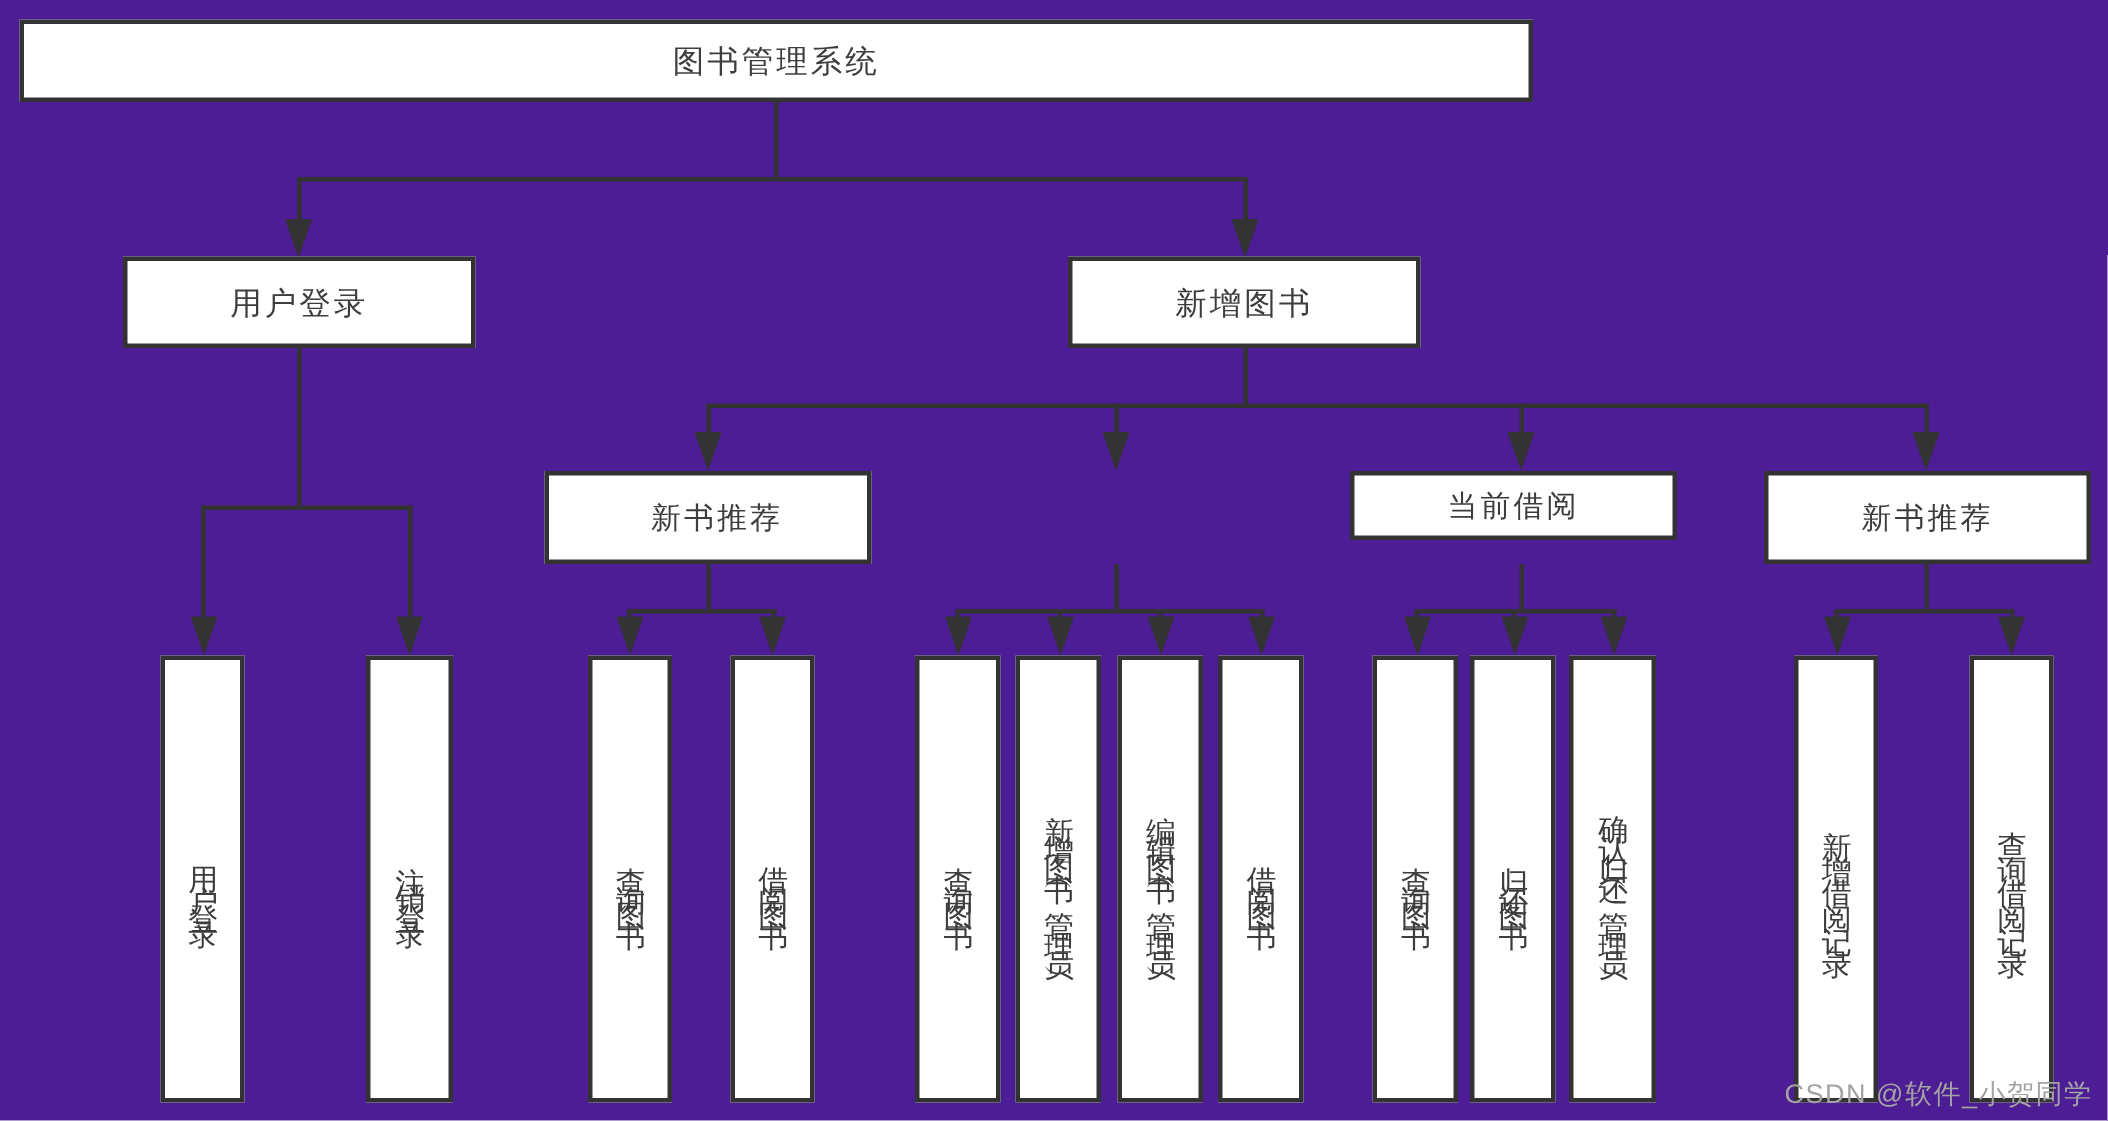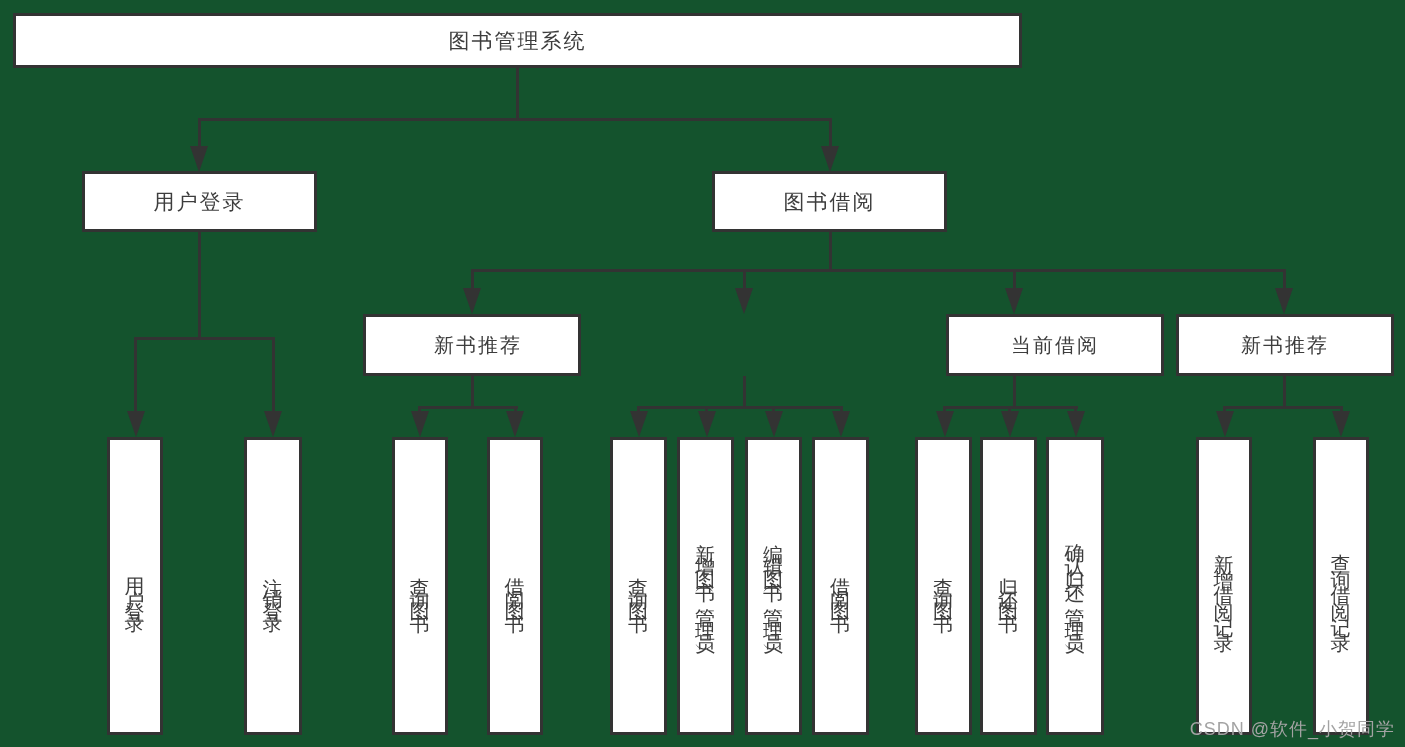--- a/index.html
+++ b/index.html
@@ -3,21 +3,21 @@
 <meta charset="utf-8">
 <style>
   :root{
     --line:#333333;
     --text:#3d3d3d;
   }
   html,body{margin:0;padding:0;background:#ffffff;}
   .canvas{
     position:relative;
     width:1405px;height:747px;
-    background:#14532d;
+    background:#4c1d95;
     font-family:"Liberation Sans","DejaVu Sans",sans-serif;
     overflow:hidden;
   }
   
   .node{
     position:absolute;
     box-sizing:border-box;
     border:3px solid var(--line);
     background:#ffffff;
     display:flex;align-items:center;justify-content:center;
@@ -67,21 +67,21 @@
   <div class="hl" style="left:198px;top:118px;width:634px;"></div>
   <div class="vl" style="left:198px;top:118px;height:30px;"></div>
   <div class="arrow" style="left:190px;top:146px;"></div>
   <div class="vl" style="left:829px;top:118px;height:30px;"></div>
   <div class="arrow" style="left:821px;top:146px;"></div>
 
   <div class="node h" style="left:82px;top:171px;width:235px;height:61px;">
     <span>用户登录</span>
   </div>
   <div class="node h" style="left:712px;top:171px;width:235px;height:61px;">
-    <span>图书借阅</span>
+    <span>新增图书</span>
   </div>
 
   <div class="vl" style="left:198px;top:232px;height:108px;"></div>
   <div class="hl" style="left:134px;top:337px;width:141px;"></div>
   <div class="vl" style="left:134px;top:337px;height:74px;"></div>
   <div class="arrow" style="left:127px;top:411px;"></div>
   <div class="vl" style="left:272px;top:337px;height:74px;"></div>
   <div class="arrow" style="left:264px;top:411px;"></div>
 
   <div class="vl" style="left:829px;top:232px;height:39px;"></div>
@@ -91,21 +91,21 @@
   <div class="vl" style="left:743px;top:269px;height:20px;"></div>
   <div class="arrow" style="left:735px;top:288px;"></div>
   <div class="vl" style="left:1013px;top:269px;height:20px;"></div>
   <div class="arrow" style="left:1005px;top:288px;"></div>
   <div class="vl" style="left:1283px;top:269px;height:20px;"></div>
   <div class="arrow" style="left:1275px;top:288px;"></div>
 
   <div class="node l3" style="left:363px;top:314px;width:218px;height:62px;padding-left:12px;">
     <span>新书推荐</span>
   </div>
-  <div class="node l3" style="left:946px;top:314px;width:218px;height:62px;">
+  <div class="node l3" style="left:900px;top:314px;width:218px;height:46px;">
     <span>当前借阅</span>
   </div>
   <div class="node l3" style="left:1176px;top:314px;width:218px;height:62px;">
     <span>新书推荐</span>
   </div>
 
   <div class="vl" style="left:471px;top:376px;height:32px;"></div>
   <div class="hl" style="left:418px;top:406px;width:100px;"></div>
   <div class="vl" style="left:418px;top:406px;height:7px;"></div>
   <div class="arrow" style="left:411px;top:411px;"></div>

